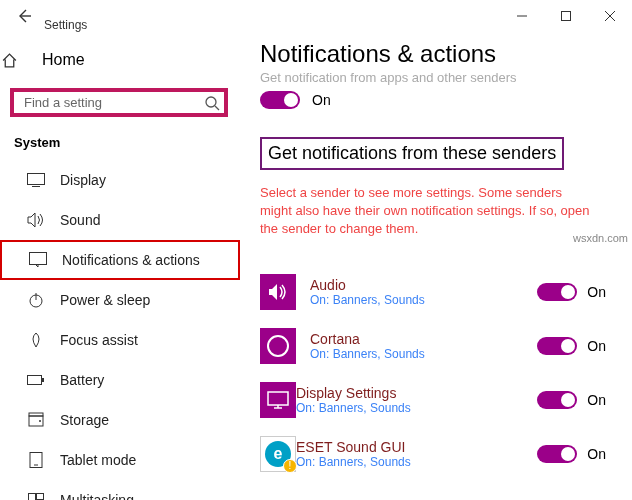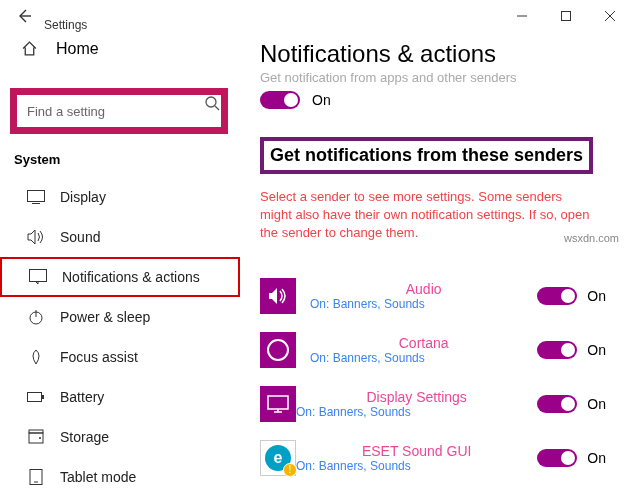--- a/index.html
+++ b/index.html
@@ -5,48 +5,48 @@
 * { box-sizing: border-box; margin: 0; padding: 0; font-family: "Segoe UI", Arial, sans-serif; }
 body { width: 632px; height: 500px; background: #fff; overflow: hidden; position: relative; }
 .titlebar { height: 32px; display: flex; align-items: flex-end; padding-left: 8px; }
 .back-btn { width: 32px; height: 32px; display:flex; align-items:center; justify-content:center; font-size: 16px; color:#333; cursor:pointer; }
 .title { font-size: 12px; color:#333; margin-left: 4px; }
 .win-controls { margin-left: auto; display:flex; }
 .win-btn { width: 44px; height: 32px; display:flex; align-items:center; justify-content:center; color:#333; cursor:pointer; }
 .win-btn svg { width: 10px; height: 10px; }
 .container { display:flex; height: calc(500px - 32px); }
 .sidebar { width: 240px; padding: 8px 0 0 0; }
-.home { height: 40px; display:flex; align-items:flex-start; padding-left: 20px; gap: 18px; cursor:pointer; }
+.home { height: 40px; display:flex; align-items:center; padding-left: 0; gap: 24px; cursor:pointer; }
 .home .icon { width: 18px; display:flex; justify-content:center; }
 .search-wrap { margin: 8px 12px 12px 10px; position:relative; }
-.search { width: 100%; height: 46px; border: 7px solid #be185d; padding: 0 30px 0 10px; font-size: 13px; background: #fff; }
+.search { width: 100%; height: 29px; border: 4px solid #be185d; padding: 0 30px 0 10px; font-size: 13px; background: #fff; }
 .search::placeholder { color: #666; }
 .search-icon { position:absolute; right:8px; top:7px; color:#555; }
 .group-label { font-weight: 600; font-size: 13px; padding: 6px 0 10px 14px; }
 .nav-item { height: 40px; display:flex; align-items:center; padding-left: 26px; gap: 14px; font-size: 14px; color:#222; cursor:pointer; }
 .nav-item .icon { width: 20px; display:flex; justify-content:center; align-items:center; color:#333; }
 .nav-item.highlight { border: 2px solid #d40000; }
 .content { flex:1; padding: 8px 26px 0 20px; position:relative; overflow:hidden; }
 .page-title { font-size: 24px; font-weight: 400; margin-bottom: 2px; }
 .faded-line { color:#aaa; font-size: 13px; margin-bottom: 6px; }
 .master-toggle { display:flex; align-items:center; gap: 12px; margin-bottom: 28px; }
-.section-header { font-size: 18px; font-weight: 700; padding: 4px 6px; border: 4px solid #701a75; display:inline-block; margin-bottom: 14px; }
+.section-header { font-size: 18px; font-weight: 400; padding: 4px 6px; border: 2px solid #701a75; display:inline-block; margin-bottom: 14px; }
 .description { font-size: 13px; color:#ef4444; line-height: 1.4; margin-bottom: 26px; max-width: 330px; }
 .sender-row { display:flex; align-items:center; height: 54px; }
 .sender-icon { width: 36px; height: 36px; display:flex; align-items:center; justify-content:center; margin-right: 14px; }
 .sender-icon.purple { background:#9b0089; color:#fff; }
 .sender-text { flex:1; }
-.sender-name { font-size: 14px; color:#ec4899;text-align:center; }
+.sender-name { font-size: 14px; color:#7f1d1d; }
 .sender-sub { font-size: 12px; color:#3b82f6; }
 .sender-toggle { display:flex; align-items:center; gap: 10px; }
 .toggle-state { font-size: 14px; }
 
 .toggle { width: 40px; height: 18px; border-radius: 10px; background:#9b0089; position:relative; }
 .toggle::after { content:""; position:absolute; right:2px; top:2px; width:14px; height:14px; border-radius:50%; background:#fff; }
-.watermark { position:absolute; right:13px; top: 200px; font-size: 11px; color:#888; transform: translateX(0); }
+.watermark { position:absolute; right:4px; top: 200px; font-size: 11px; color:#888; transform: translateX(0); }
 
 .eset { width:36px; height:36px; background:#fff; border:1px solid #ccc; display:flex; align-items:center; justify-content:center; position:relative; }
 .eset .e { width:26px; height:26px; background:#00a0c6; border-radius:50%; color:#fff; font-weight:700; display:flex; align-items:center; justify-content:center; font-size:16px; }
 .eset .badge { position:absolute; bottom:-2px; right:-2px; width:14px; height:14px; border-radius:50%; background:#f7b500; border:1px solid #fff; color:#fff; font-size:10px; display:flex; align-items:center; justify-content:center; }
 
 .cortana-ring { width:22px; height:22px; border:2px solid #fff; border-radius:50%; }
 
 .ds-icon { width:36px; height:36px; background:#9b0089; display:flex; align-items:center; justify-content:center; }
 .ds-icon svg { width:22px; height:18px; }
 

